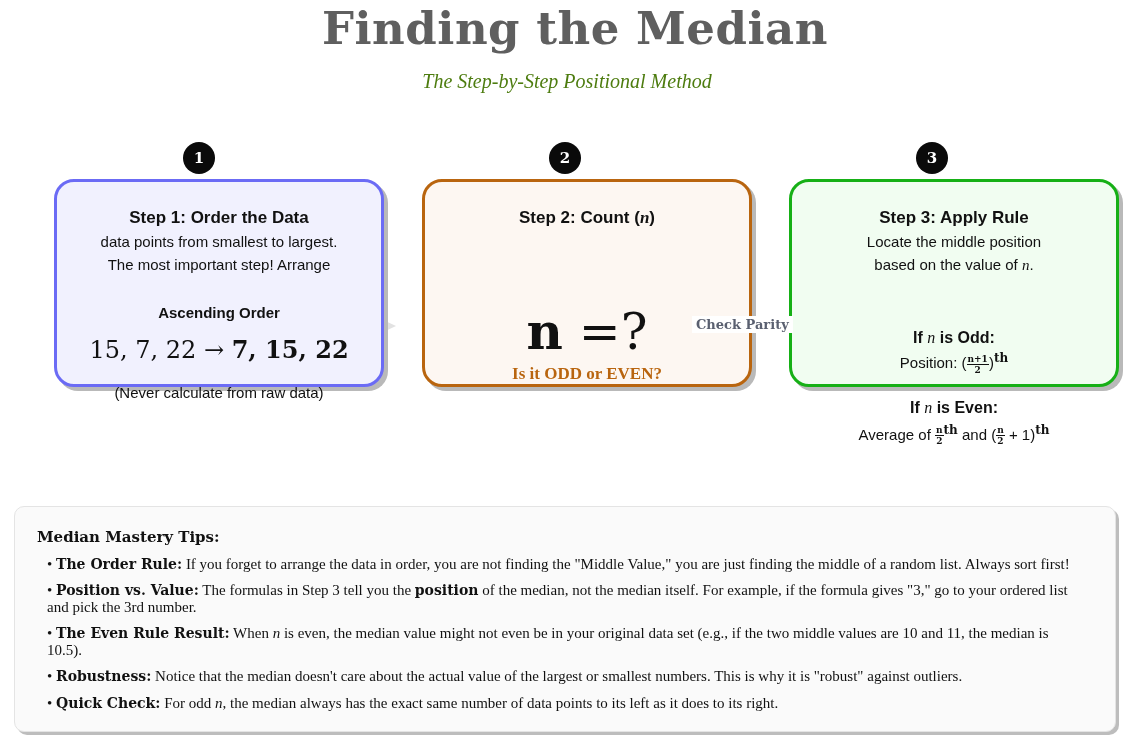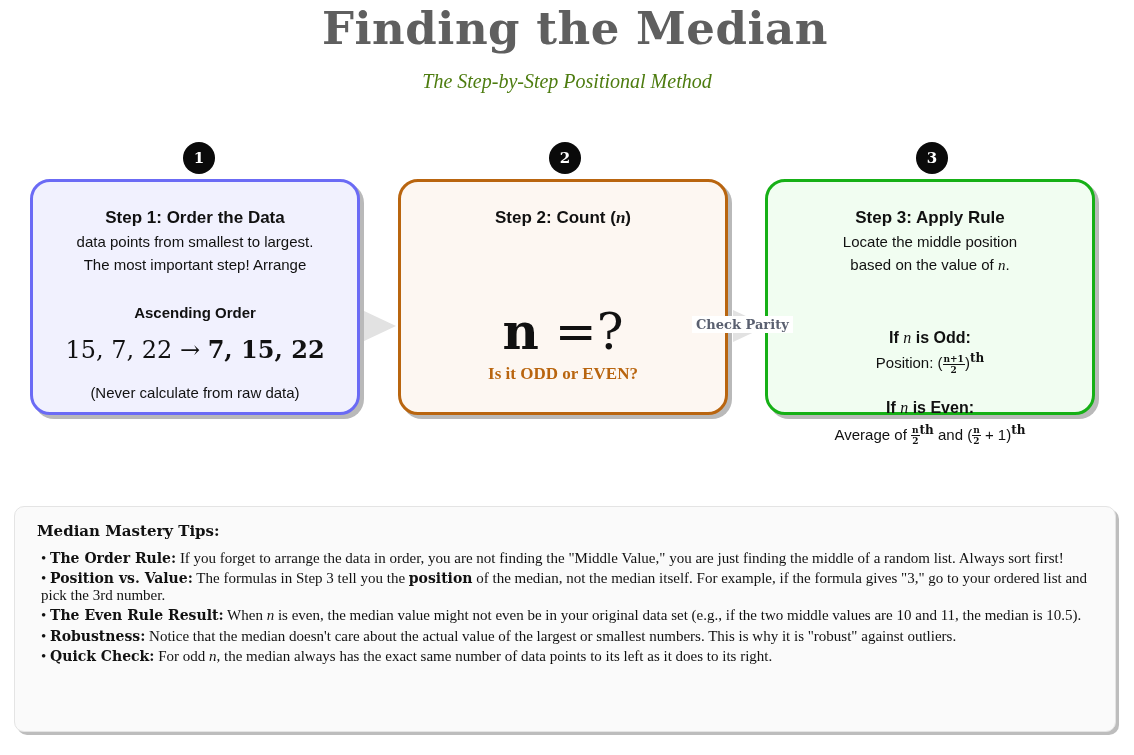--- a/index.html
+++ b/index.html
@@ -14,22 +14,22 @@
     .subtitle {
       position: absolute; left: 0; top: 70px; width: 1134px; text-align: center;
       font-family: "Liberation Serif", serif; font-style: italic; font-size: 20px; color: #4d7c0f;
     }
     .badge {
       position: absolute; top: 142px; width: 32px; height: 32px; border-radius: 50%;
       background: #0a0a0a; color: #fff; font-family: "DejaVu Serif", serif; font-weight: bold;
       font-size: 15px; line-height: 32px; text-align: center;
     }
     .card {
-      position: absolute; top: 179px; width: 330px; height: 236px; border-radius: 20px;
-      border: 3px solid; box-shadow: 4px 4px 0 #b9b9b9; box-sizing: border-box; text-align: center;
+      position: absolute; top: 179px; width: 330px; height: 208px; border-radius: 20px;
+      border: 3px solid; box-shadow: 4px 4px 0 #b9b9b9; box-sizing: border-box; text-align: center; margin-left: 24px;
     }
     .card1 { left: 30px; border-color: #6b6bf5; background: #f1f1fe; }
     .card2 { left: 398px; border-color: #b9650f; background: #fdf7f2; }
     .card3 { left: 765px; border-color: #16b016; background: #f1fdf1; }
     .card-title { margin-top: 26px; font-size: 17px; font-weight: bold; font-family: "Liberation Sans", sans-serif; }
     .card-desc { font-size: 15px; line-height: 23px; margin-top: 2px; font-family: "Liberation Sans", sans-serif; }
     .m { font-family: "Liberation Serif", serif; font-style: italic; }
     .sub-head { font-weight: bold; font-size: 15px; font-family: "Liberation Sans", sans-serif; }
     .ex-line { font-family: "DejaVu Serif", serif; font-size: 24px; margin-top: 14px; }
     .ex-line b { font-weight: bold; }
@@ -49,24 +49,24 @@
     }
     .arrow1 { left: 362px; top: 310px; }
     .arrow2 { left: 733px; top: 310px; }
     .parity-label {
       position: absolute; left: 692px; top: 316px; background: #fff; padding: 1px 4px;
       font-family: "DejaVu Serif", serif; font-weight: bold; font-size: 13px; color: #5a6070;
     }
     .tips {
       position: absolute; left: 14px; top: 506px; width: 1102px; height: 226px; box-sizing: border-box;
       border: 1px solid #e4e4e4; border-radius: 10px; background: #fafafa; box-shadow: 3px 3px 0 #bdbdbd;
-      padding: 16px 22px 0 22px; font-family: "Liberation Serif", serif; font-size: 15px; line-height: 16.5px; color: #111;
+      padding: 22px 22px 0 22px; font-family: "Liberation Serif", serif; font-size: 15px; line-height: 16.5px; color: #111;
     }
     .tips-title { font-weight: bold; font-size: 17px; margin-bottom: 10px; font-family: "DejaVu Serif", serif; font-size: 15px; }
-    .tip { margin: 4px; }
+    .tip { margin: 10px; }
     .tip b.lbl { font-weight: bold; font-family: "DejaVu Serif", serif; font-size: 14px; }
   </style>
 </head>
 <body>
 
 <div class="title">Finding the Median</div>
 <div class="subtitle">The Step-by-Step Positional Method</div>
 
 <div class="badge" style="left:183px">1</div>
 <div class="badge" style="left:549px">2</div>

